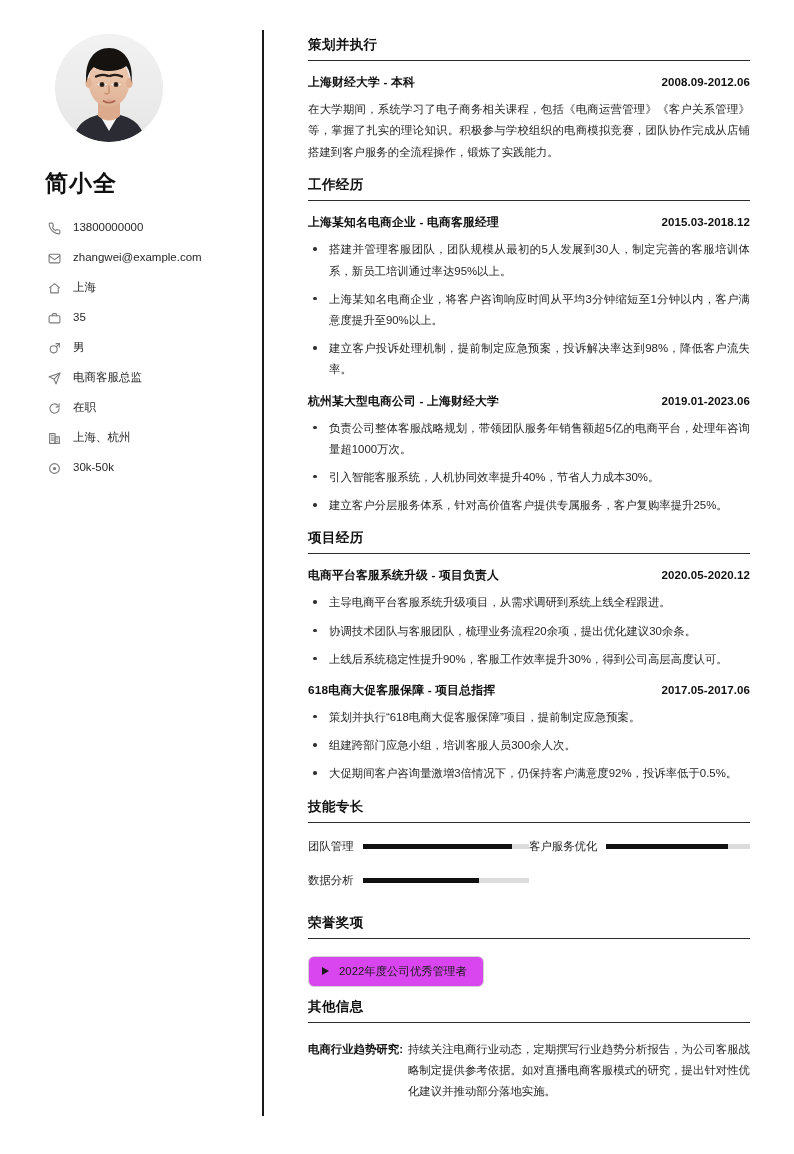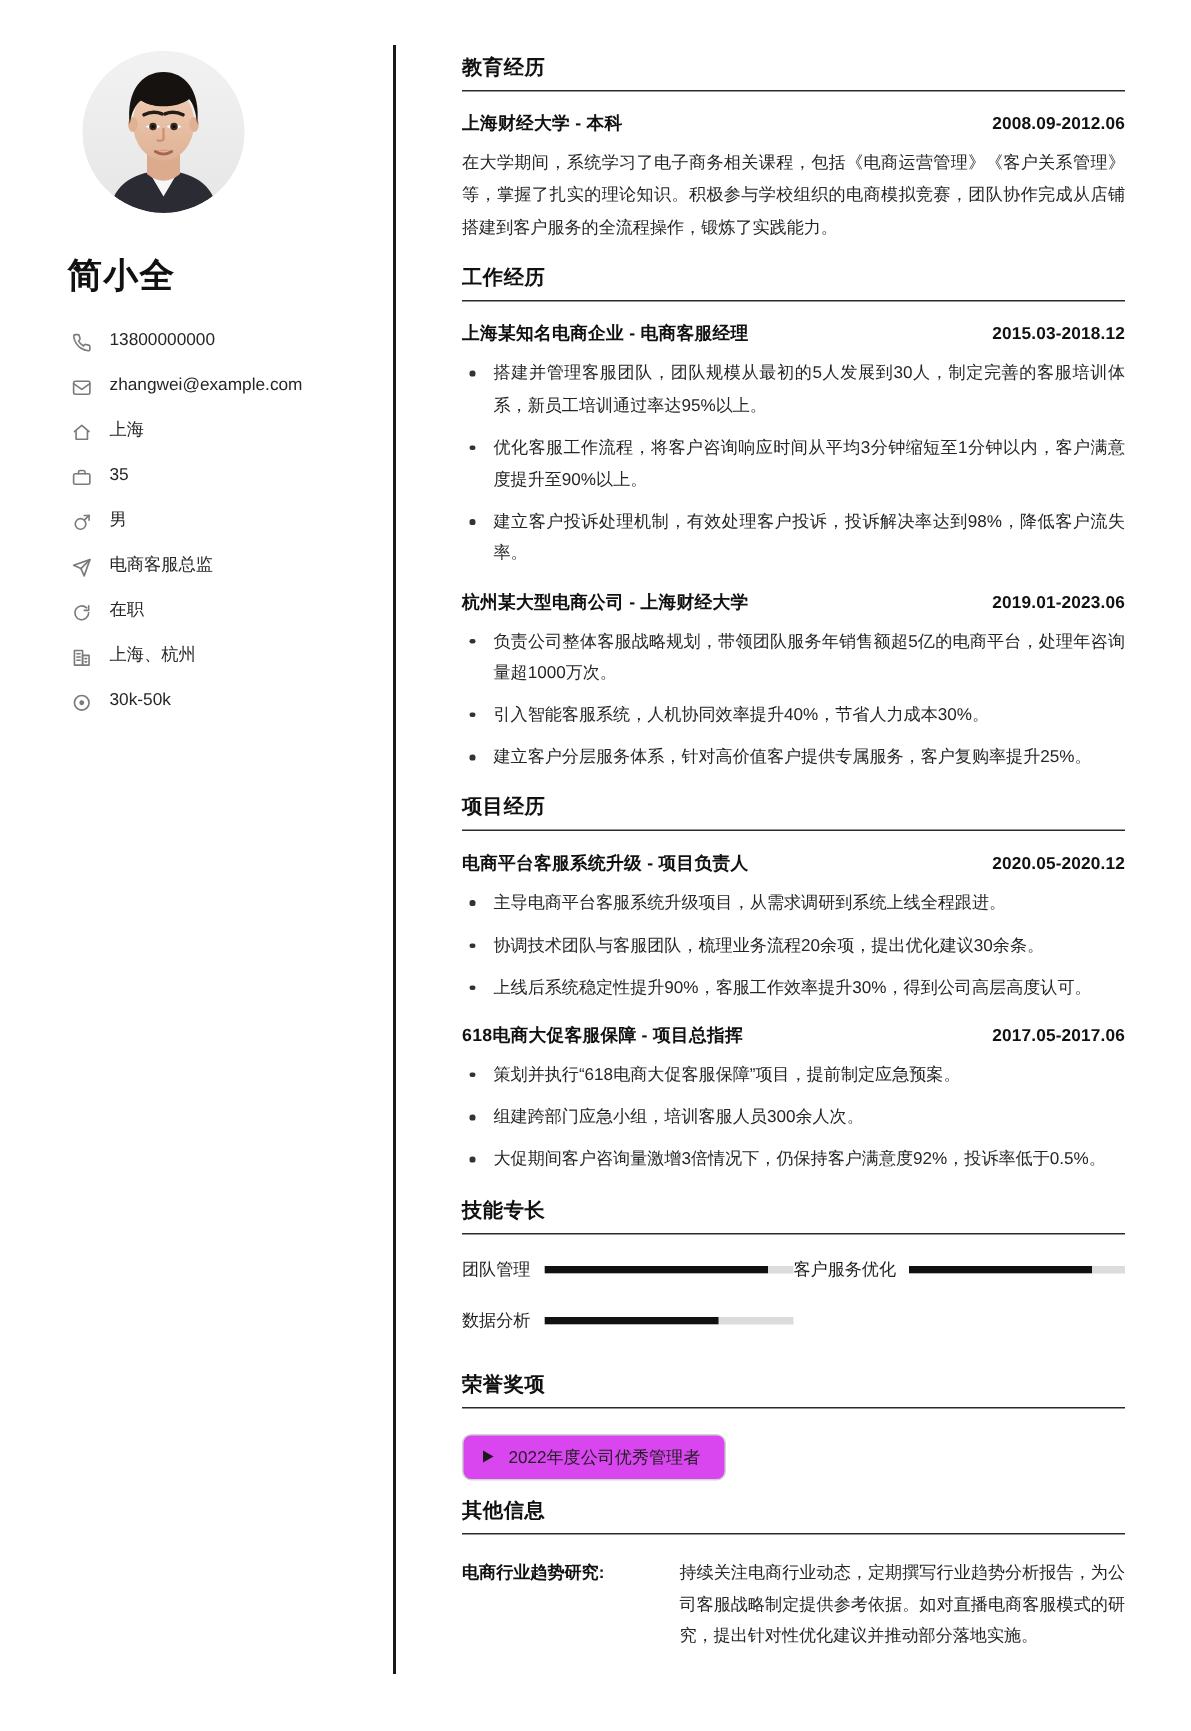--- a/index.html
+++ b/index.html
@@ -204,21 +204,21 @@
   }
   .honor-chip .tri {
     width: 0; height: 0;
     border-left: 7px solid #1a1a1a;
     border-top: 4.5px solid transparent;
     border-bottom: 4.5px solid transparent;
     margin-right: 10px;
   }
 
   
-  .other { padding-top: 16px; display: flex; gap: 45px; }
+  .other { padding-top: 16px; display: flex; }
   .other-label {
     font-size: 11.4px;
     font-weight: bold;
     color: #111;
     white-space: nowrap;
     line-height: 1.88;
   }
   .other-text {
     font-size: 11.4px;
     line-height: 1.88;
@@ -382,21 +382,21 @@
       </li>
 
     </ul>
 
 
   </aside>
 
   <main class="main">
 
     <section class="section">
-      <div class="sec-heading">教育经历</div>
+      <div class="sec-heading">策划并执行</div>
       <div class="sec-rule"></div>
       <div class="sec-body">
         <div class="entry">
           <div class="entry-head">
             <span class="entry-title">上海财经大学 - 本科</span>
             <span class="entry-date">2008.09-2012.06</span>
           </div>
           <p class="entry-desc">在大学期间，系统学习了电子商务相关课程，包括《电商运营管理》《客户关系管理》等，掌握了扎实的理论知识。积极参与学校组织的电商模拟竞赛，团队协作完成从店铺搭建到客户服务的全流程操作，锻炼了实践能力。</p>
         </div>
       </div>
@@ -407,22 +407,22 @@
       <div class="sec-rule"></div>
       <div class="sec-body">
 
         <div class="entry">
           <div class="entry-head">
             <span class="entry-title">上海某知名电商企业 - 电商客服经理</span>
             <span class="entry-date">2015.03-2018.12</span>
           </div>
           <ul class="bullets">
             <li class="bullet">搭建并管理客服团队，团队规模从最初的5人发展到30人，制定完善的客服培训体系，新员工培训通过率达95%以上。</li>
-            <li class="bullet">优化客服工作流程，将客户咨询响应时间从平均3分钟缩短至1分钟以内，客户满意度提升至90%以上。</li>
-            <li class="bullet">建立客户投诉处理机制，有效处理客户投诉，投诉解决率达到98%，降低客户流失率。</li>
+            <li class="bullet">上海某知名电商企业，将客户咨询响应时间从平均3分钟缩短至1分钟以内，客户满意度提升至90%以上。</li>
+            <li class="bullet">建立客户投诉处理机制，提前制定应急预案，投诉解决率达到98%，降低客户流失率。</li>
           </ul>
         </div>
 
         <div class="entry">
           <div class="entry-head">
             <span class="entry-title">杭州某大型电商公司 - 上海财经大学</span>
             <span class="entry-date">2019.01-2023.06</span>
           </div>
           <ul class="bullets">
             <li class="bullet">负责公司整体客服战略规划，带领团队服务年销售额超5亿的电商平台，处理年咨询量超1000万次。</li>

